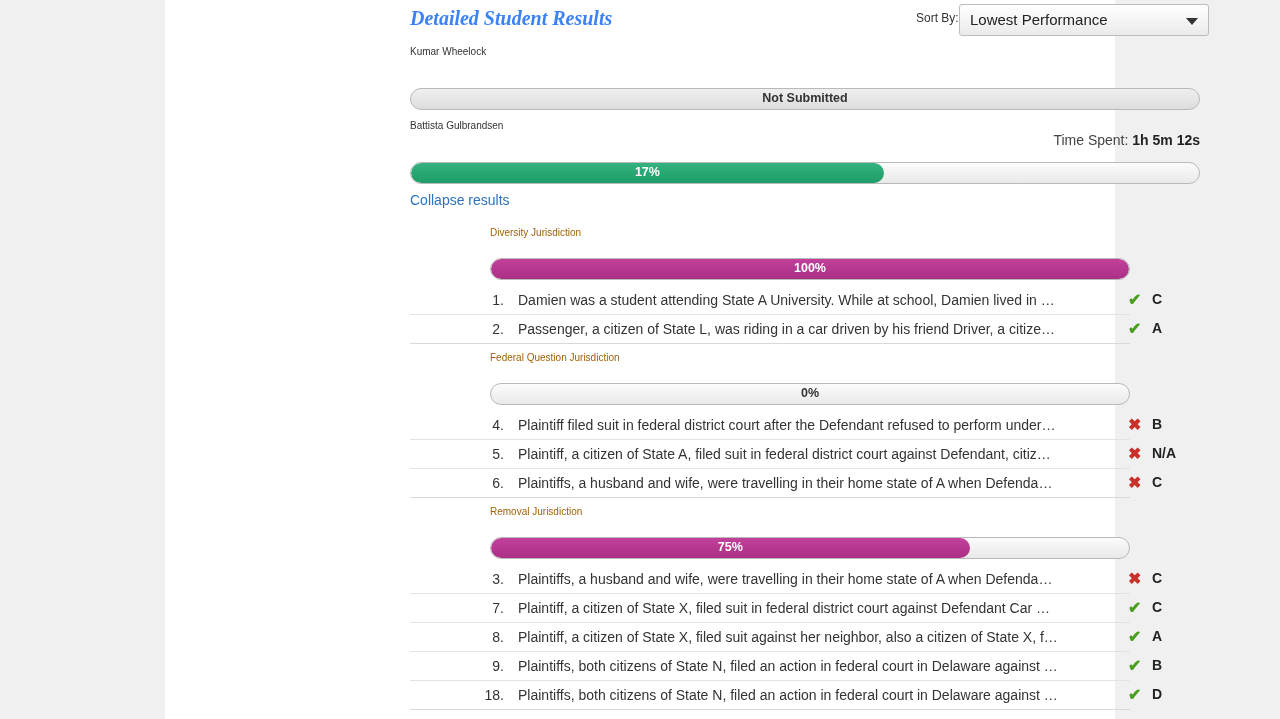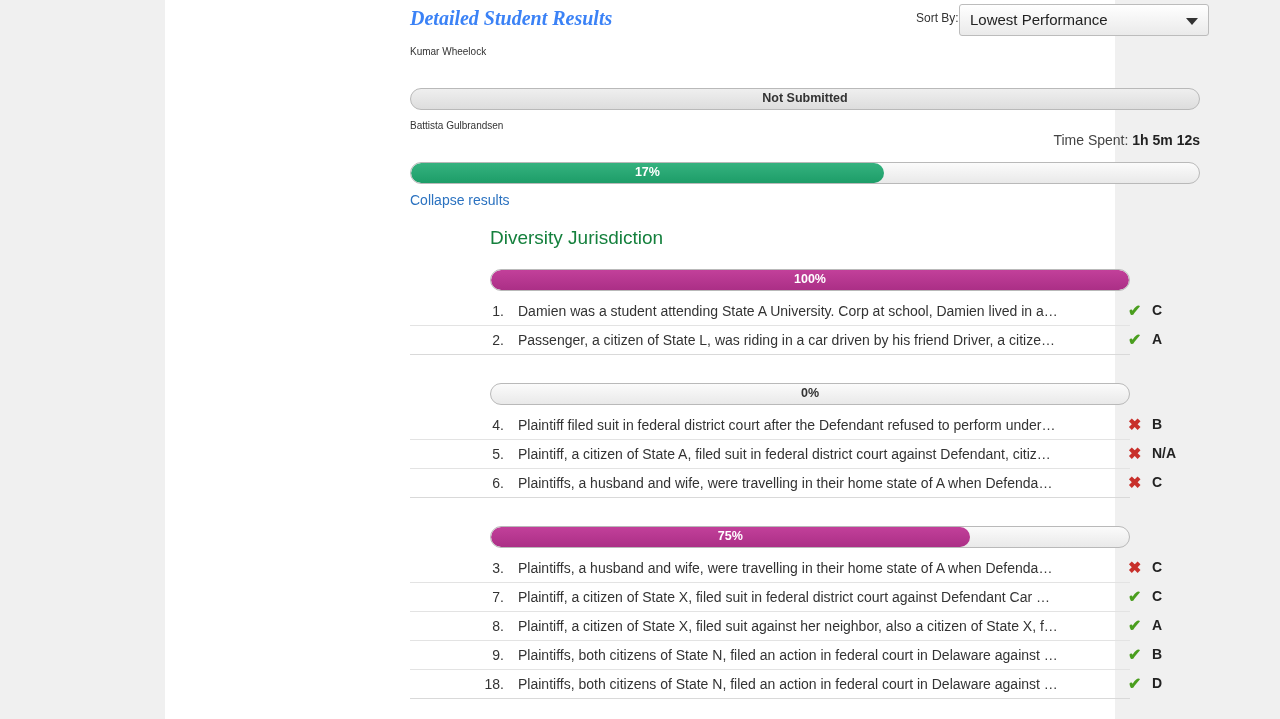--- a/index.html
+++ b/index.html
@@ -163,22 +163,22 @@
   
   .detail {
     margin-left: 70px;
     margin-top: 10px;
     width: 720px;
   }
   .topic {
     padding-top: 8px;
   }
   .topic-name {
-    font-size: 19px;
-    color: #15803d;
+    font-size: 10px;
+    color: #a16207;
     padding-left: 80px;
     margin-bottom: 6px;
   }
   .topic-bar-wrap {
     padding-left: 80px;
     padding-right: 0px;
   }
   .q-list {
     margin-top: 6px;
     border-bottom: 1px solid #d9d9d9;
@@ -275,34 +275,35 @@
             <div class="topic-name">Diversity Jurisdiction</div>
             <div class="topic-bar-wrap">
               <div class="bar">
                 <div class="bar-fill magenta" id="t0-fill" style="width: 100%;"></div>
                 <div class="bar-label" id="t0-lbl" style="left: 0px; width: 100%;">100%</div>
               </div>
             </div>
             <div class="q-list">
               <div class="q-row">
                 <div class="q-num">1.</div>
-                <div class="q-text">Damien was a student attending State A University. Corp at school, Damien lived in a…</div>
+                <div class="q-text">Damien was a student attending State A University. While at school, Damien lived in a…</div>
                 <div class="q-mark correct">✔</div>
                 <div class="q-ans">C</div>
               </div>
               <div class="q-row">
                 <div class="q-num">2.</div>
                 <div class="q-text">Passenger, a citizen of State L, was riding in a car driven by his friend Driver, a citizen of State…</div>
                 <div class="q-mark correct">✔</div>
                 <div class="q-ans">A</div>
               </div>
             </div>
           </div>
 
           <div class="topic">
+            <div class="topic-name">Federal Question Jurisdiction</div>
             <div class="topic-bar-wrap">
               <div class="bar">
                 <div class="bar-fill magenta" id="t1-fill" style="width: 0%;"></div>
                 <div class="bar-label dark" id="t1-lbl" style="left: 0px; right: 0px;">0%</div>
               </div>
             </div>
             <div class="q-list">
               <div class="q-row">
                 <div class="q-num">4.</div>
                 <div class="q-text">Plaintiff filed suit in federal district court after the Defendant refused to perform under a…</div>
@@ -318,20 +319,21 @@
               <div class="q-row">
                 <div class="q-num">6.</div>
                 <div class="q-text">Plaintiffs, a husband and wife, were travelling in their home state of A when Defendant, from…</div>
                 <div class="q-mark incorrect">✖</div>
                 <div class="q-ans">C</div>
               </div>
             </div>
           </div>
 
           <div class="topic">
+            <div class="topic-name">Removal Jurisdiction</div>
             <div class="topic-bar-wrap">
               <div class="bar">
                 <div class="bar-fill magenta" id="t2-fill" style="width: 75%;"></div>
                 <div class="bar-label" id="t2-lbl" style="left: 0px; width: 75%;">75%</div>
               </div>
             </div>
             <div class="q-list">
               <div class="q-row">
                 <div class="q-num">3.</div>
                 <div class="q-text">Plaintiffs, a husband and wife, were travelling in their home state of A when Defendant, from…</div>

